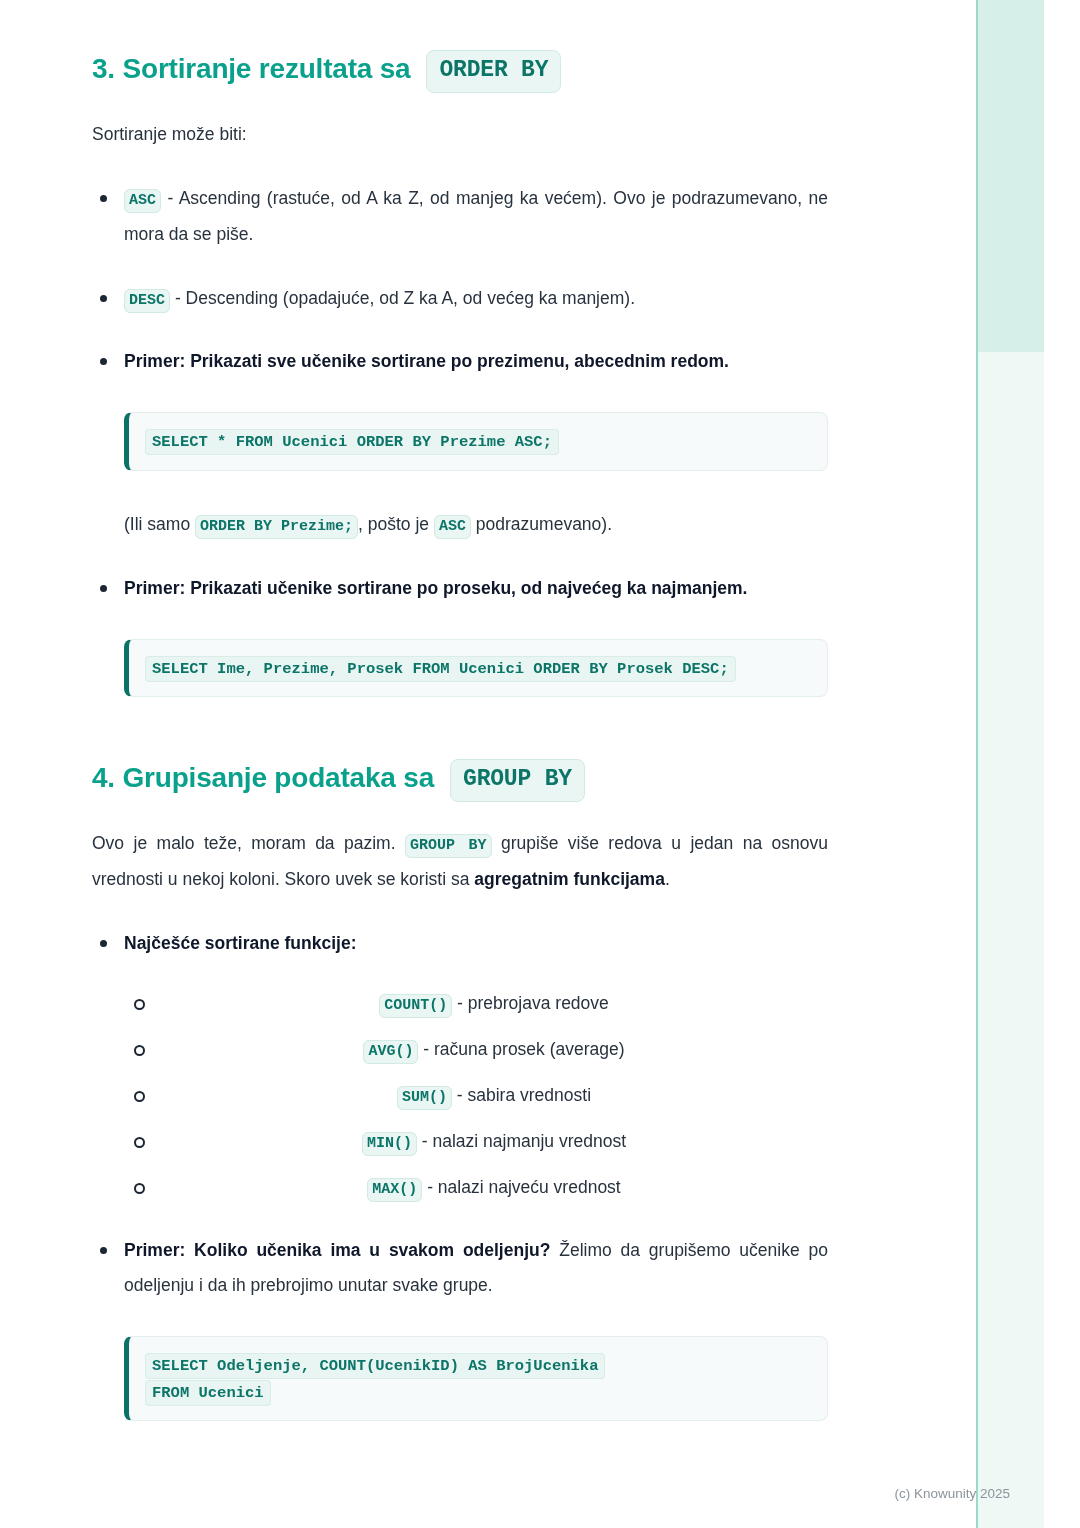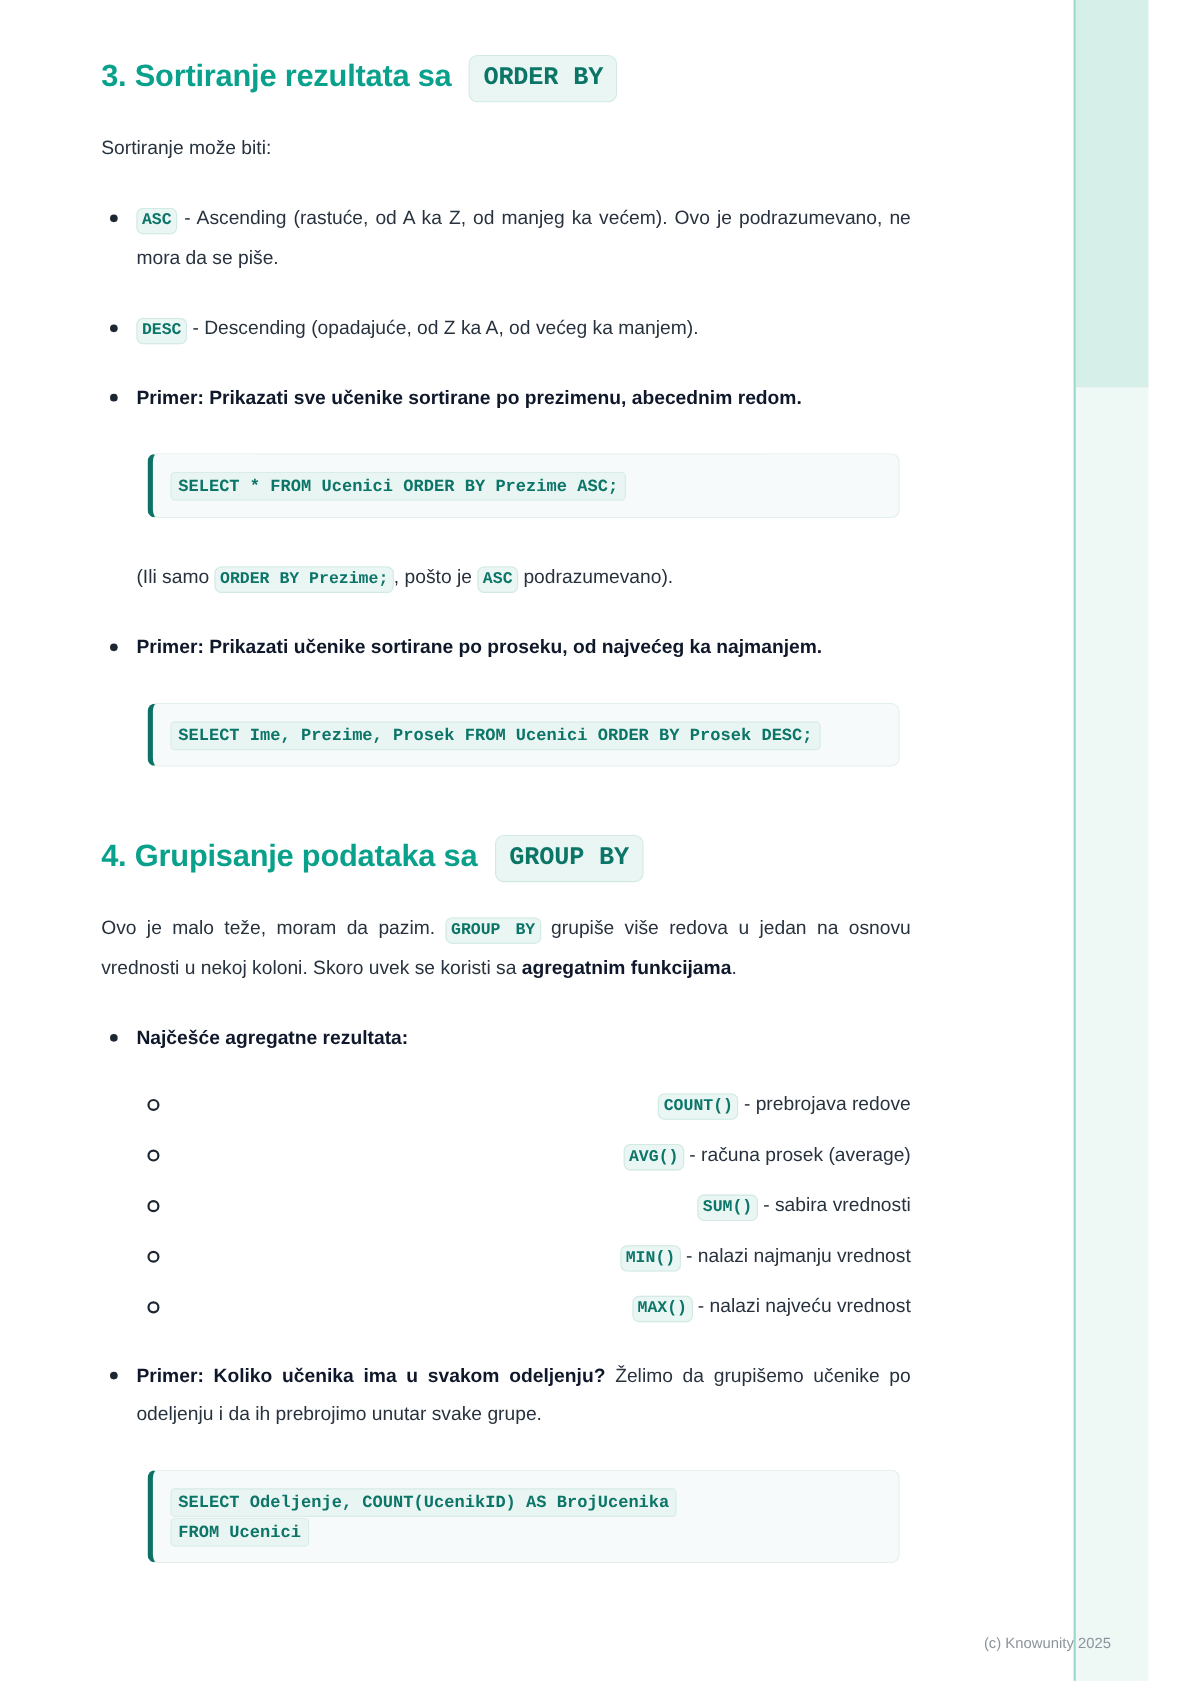--- a/index.html
+++ b/index.html
@@ -86,21 +86,21 @@
     content: "";
     position: absolute;
     left: 8px;
     top: 14px;
     width: 7px;
     height: 7px;
     border-radius: 50%;
     background: #1c2733;
   }
 
-  ul.sub-bullets { list-style: none; margin-top: 24px; text-align: right; }
+  ul.sub-bullets { list-style: none; margin-top: 24px; text-align: center; }
   li.sub-bullet {
     position: relative;
     padding-left: 36px;
     margin-bottom: 11px;
     font-size: 17.5px;
     line-height: 2.0;
   }
   li.sub-bullet::before {
     content: "";
     position: absolute;
@@ -109,21 +109,21 @@
     width: 7px;
     height: 7px;
     border-radius: 50%;
     border: 2px solid #1c2733;
     background: transparent;
   }
 
   .b-strong { font-weight: 700; color: #0f172a; }
 
   .code-block {
-    margin: 32px 10px 36px;
+    margin: 32px 0 36px;
     background: #f7fafa;
     border: 1px solid #e4eeec;
     border-left: 5px solid #0d7266;
     border-radius: 8px;
     padding: 19px 16px;
     text-align: left;
   }
   .code-row { line-height: 1; }
   .code-row + .code-row { margin-top: 8px; }
   .code-hl {
@@ -209,21 +209,21 @@
   <p class="para">
     <span>Ovo je malo teže, moram da pazim.</span>
     <span class="chip">GROUP BY</span>
     <span>grupiše više redova u jedan na osnovu vrednosti u nekoj koloni. Skoro uvek se koristi sa</span>
     <span class="b-strong">agregatnim funkcijama</span><span>.</span>
   </p>
 
   <ul class="bullets">
 
     <li class="bullet">
-      <span class="b-strong">Najčešće agregatne rezultata:</span>
+      <span class="b-strong">Najčešće sortirane funkcije:</span>
       <ul class="sub-bullets">
         <li class="sub-bullet">
           <span class="chip">COUNT()</span>
           <span>- prebrojava redove</span>
         </li>
         <li class="sub-bullet">
           <span class="chip">AVG()</span>
           <span>- računa prosek (average)</span>
         </li>
         <li class="sub-bullet">

